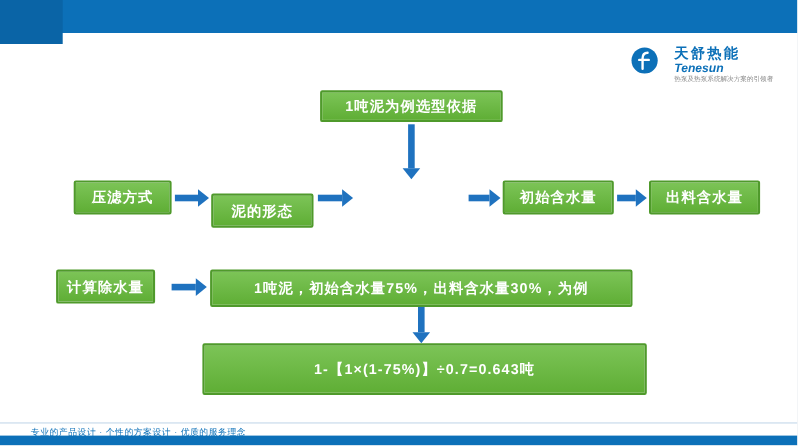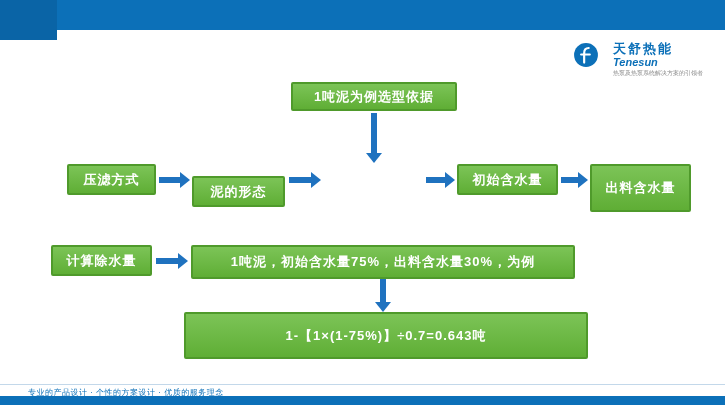--- a/index.html
+++ b/index.html
@@ -86,23 +86,23 @@
 
   <div class="v-arrow" style="left:366px;top:113px;height:50px;"></div>
 
   <div class="gbox" style="left:67px;top:164px;width:89px;height:31px;">压滤方式</div>
   <div class="h-arrow" style="left:159px;top:172px;width:31px;"></div>
   <div class="gbox" style="left:192px;top:176px;width:93px;height:31px;">泥的形态</div>
   <div class="h-arrow" style="left:289px;top:172px;width:32px;"></div>
   <div class="h-arrow" style="left:426px;top:172px;width:29px;"></div>
   <div class="gbox" style="left:457px;top:164px;width:101px;height:31px;">初始含水量</div>
   <div class="h-arrow" style="left:561px;top:172px;width:27px;"></div>
-  <div class="gbox" style="left:590px;top:164px;width:101px;height:48px;">出料含水量</div>
+  <div class="gbox" style="left:590px;top:164px;width:101px;height:31px;">出料含水量</div>
 
-  <div class="gbox" style="left:51px;top:245px;width:101px;height:31px;">计算除水量</div>
+  <div class="gbox" style="left:51px;top:245px;width:90px;height:31px;">计算除水量</div>
   <div class="h-arrow" style="left:156px;top:253px;width:32px;"></div>
   <div class="gbox" style="left:191px;top:245px;width:384px;height:34px;">1吨泥，初始含水量75%，出料含水量30%，为例</div>
 
   <div class="v-arrow" style="left:375px;top:279px;height:33px;"></div>
 
   <div class="gbox" style="left:184px;top:312px;width:404px;height:47px;">1-【1×(1-75%)】÷0.7=0.643吨</div>
 
   <div class="footer-slogan">专业的产品设计 · 个性的方案设计 · 优质的服务理念</div>
 
 </div>

